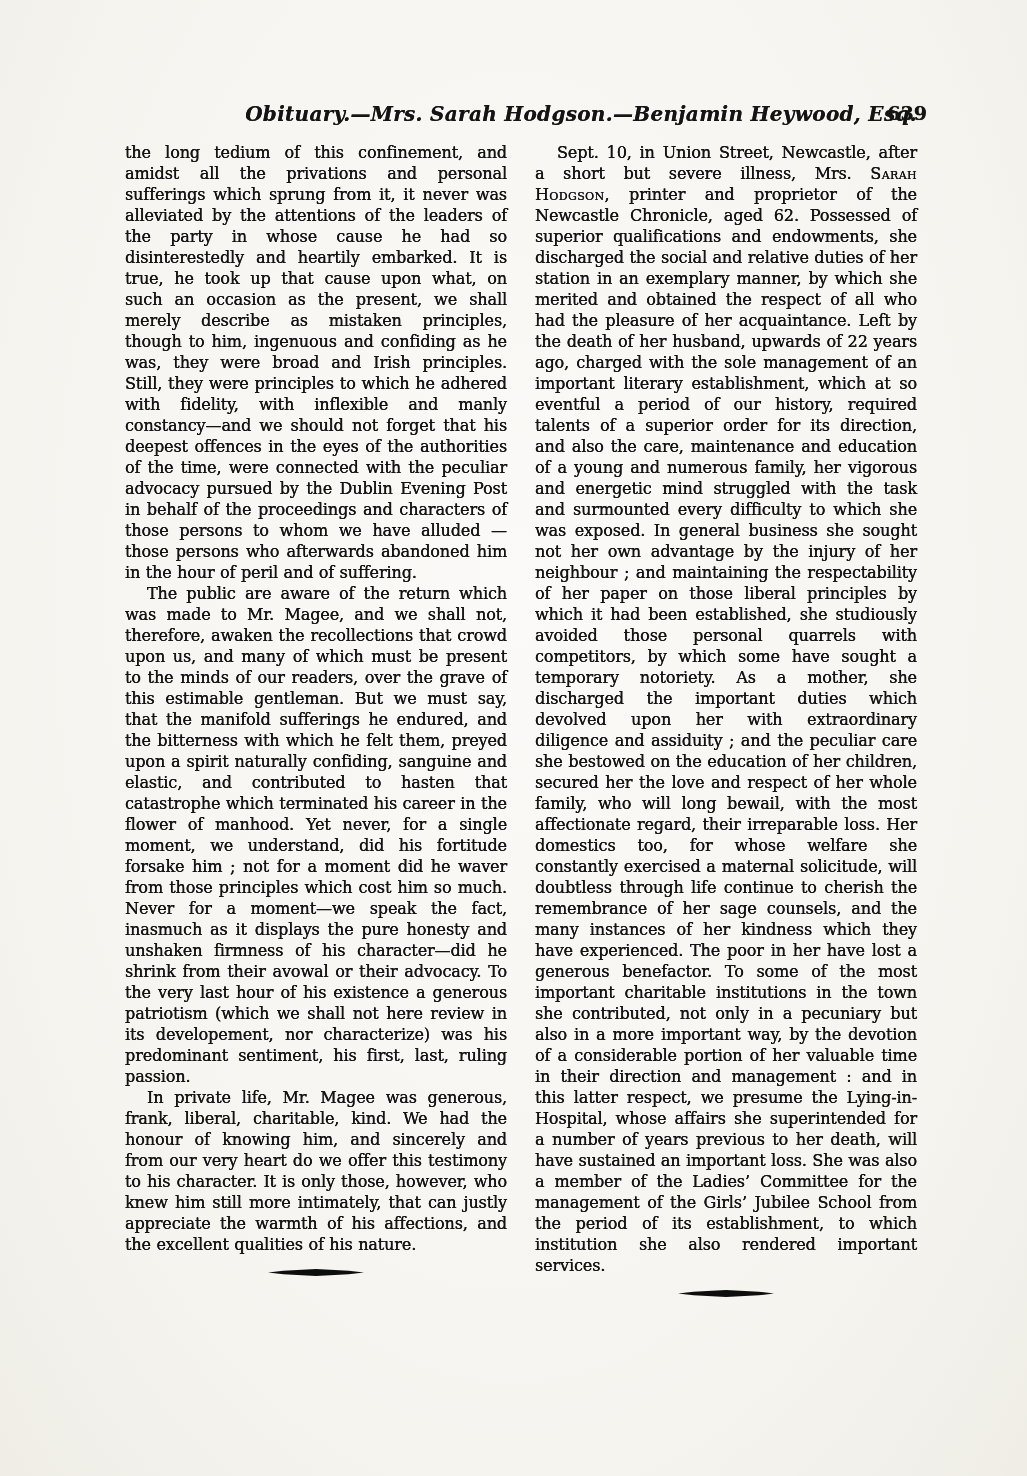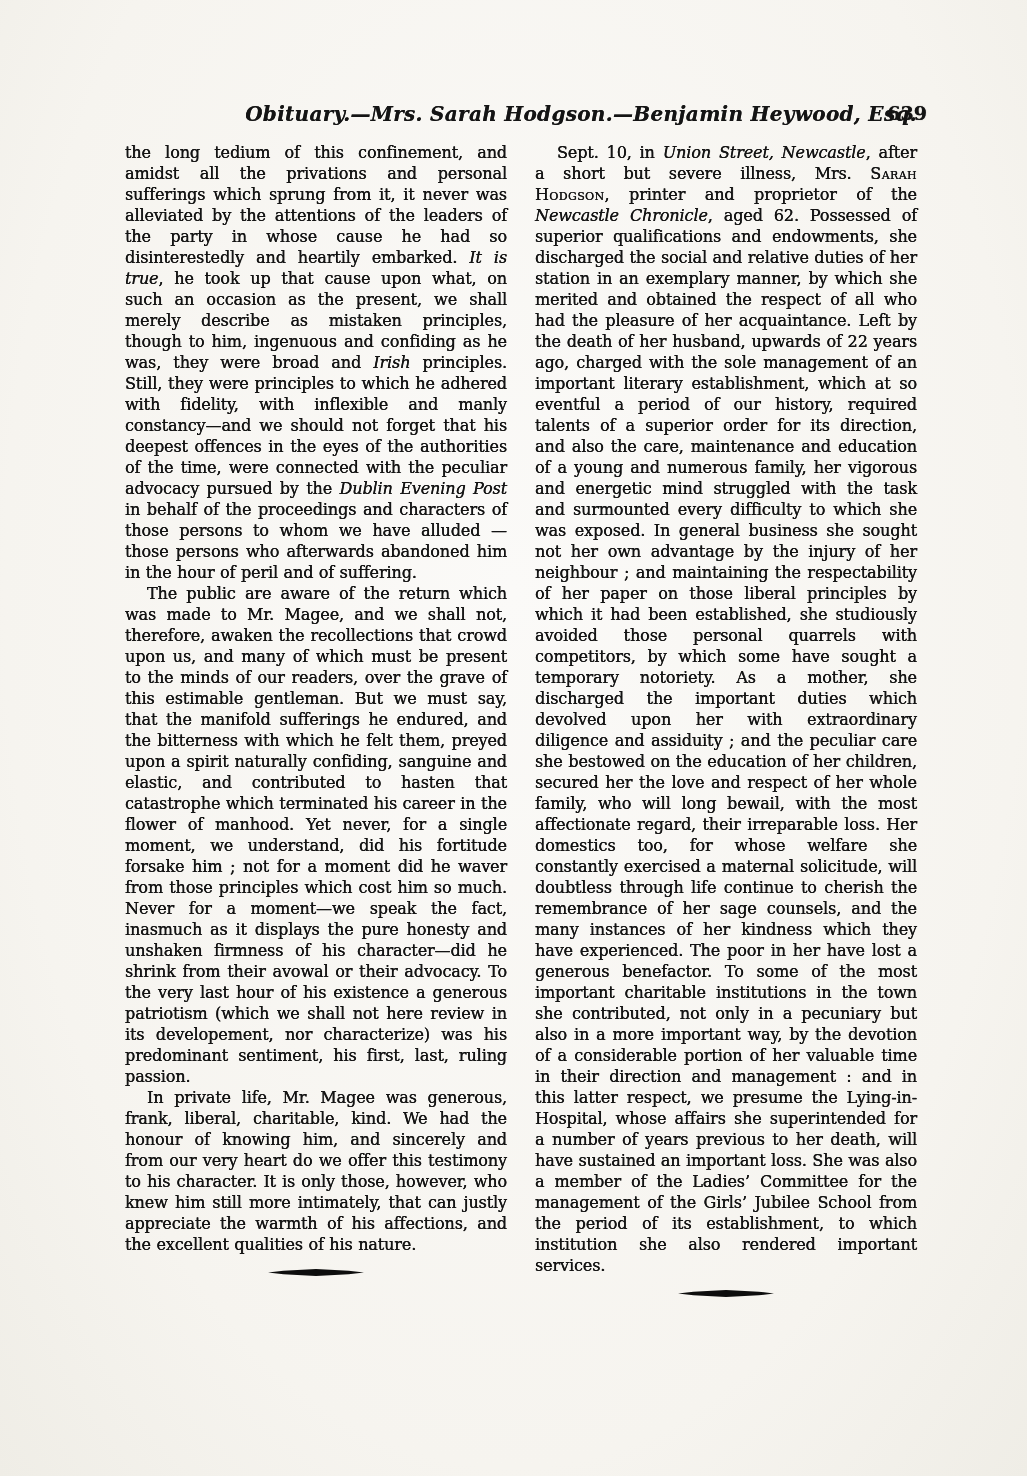--- a/index.html
+++ b/index.html
@@ -25,21 +25,21 @@
     display:flex;gap:28px;align-items:flex-start;
   }
   .col{width:390px;}
   .para{
     margin:0;text-align:justify;
     font-size:16px;line-height:21px;letter-spacing:-0.1px;
     text-shadow:0 0 0.55px rgba(10,10,10,0.9), 0.3px 0.3px 0.3px rgba(20,20,20,0.45);
     word-spacing:0.5px;
   }
   .para.ind{text-indent:22px;}
-  .it{font-style:italic;}
+  .it{}
   .sc{font-variant:small-caps;letter-spacing:0.4px;}
   .divider{
     width:96px;height:7px;background:#0d0d0d;margin:14px auto 16px;
     clip-path:polygon(0 50%, 16% 24%, 50% 0, 84% 24%, 100% 50%, 84% 76%, 50% 100%, 16% 76%);
     filter:blur(0.2px);
   }
 </style>
 </head>
 <body>
 

